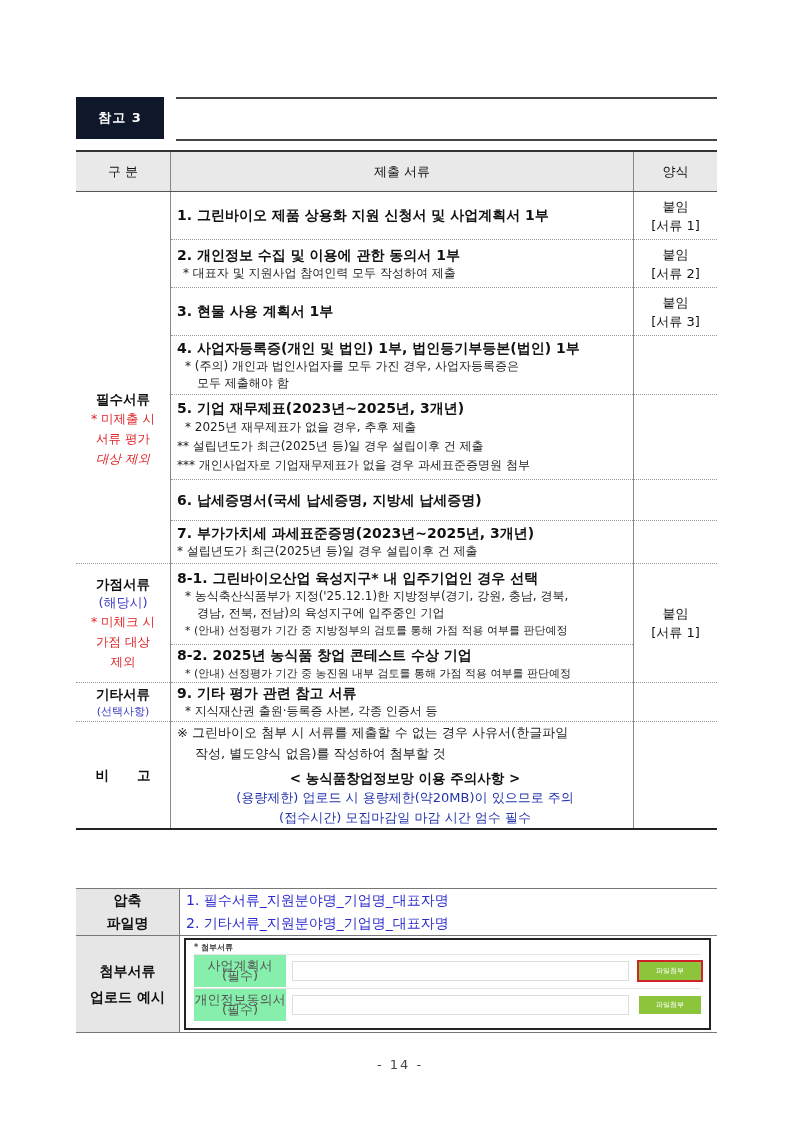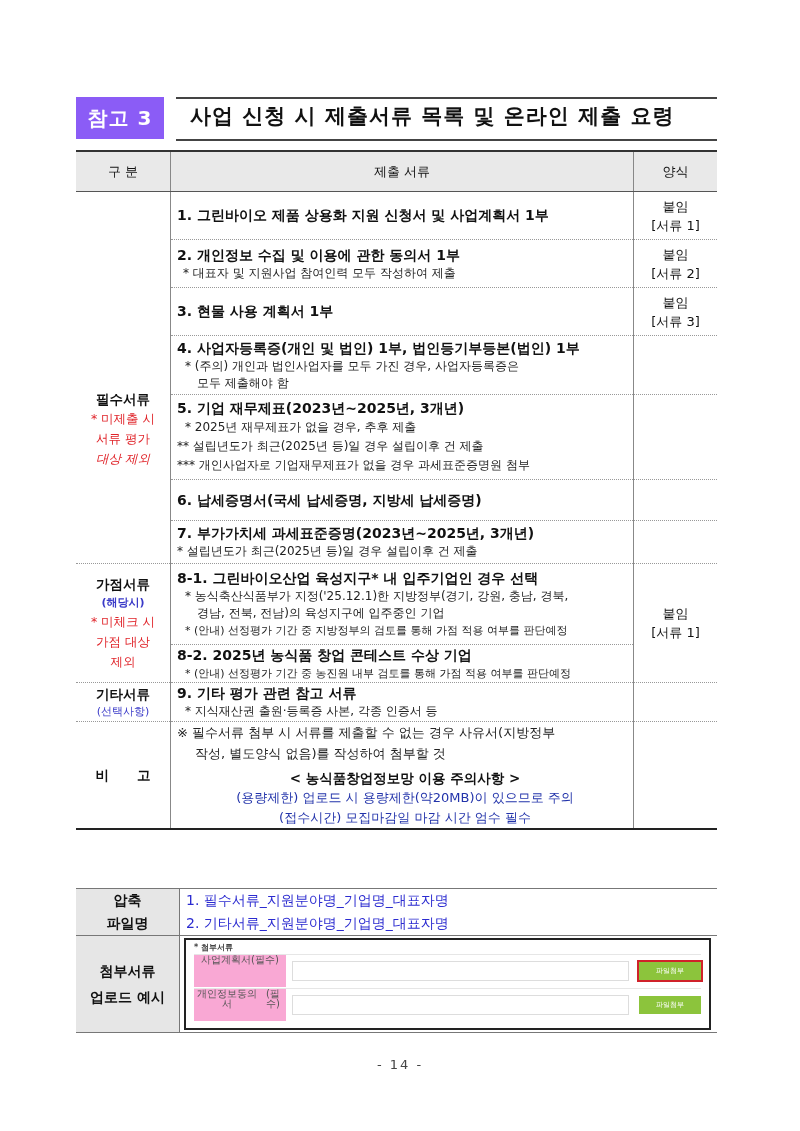--- a/index.html
+++ b/index.html
@@ -1,18 +1,18 @@
 <!DOCTYPE html>
 <html><head>
 <meta charset="utf-8">
 <style>
   html, body { margin:0; padding:0; background:#ffffff; }
   body { width:800px; height:1131px; position:relative; font-family:"DejaVu Sans","Liberation Sans",sans-serif; color:#111; overflow:hidden; }
   .title-wrap { position:absolute; left:76px; top:97px; width:641px; height:44px; }
-  .ref-badge { position:absolute; left:0; top:0; width:88px; height:42px; background:#8b5cf6; color:#fff; font-weight:bold; font-size:20px; display:flex; align-items:center; justify-content:center; letter-spacing:1px; }
+  .ref-badge { position:absolute; left:0; top:0; width:88px; height:42px; background:#0f172a; color:#fff; font-weight:bold; font-size:13px; display:flex; align-items:center; justify-content:center; letter-spacing:1px; }
   .title-line-top { position:absolute; left:100px; top:0; right:0; border-top:2px solid #444; }
   .title-line-bot { position:absolute; left:100px; bottom:0; right:0; border-top:2px solid #444; }
   .title-text { position:absolute; left:114px; top:5px; font-size:21px; font-weight:bold; letter-spacing:1px; color:#111; white-space:nowrap; }
 
   table.main { position:absolute; left:76px; top:150px; width:641px; border-collapse:collapse; font-size:13px; }
   table.main td, table.main th { padding:0; vertical-align:middle; }
   table.main thead th { background:#e9e9e9; height:39px; font-weight:normal; font-size:13px; border-top:2px solid #333; border-bottom:1px solid #555; }
   .col-cat { width:94px; text-align:center; border-right:1px solid #888; }
   .col-doc { border-right:1px solid #888; padding-left:6px !important; }
   .col-form { width:83px; text-align:center; }
@@ -33,33 +33,32 @@
 
   table.zip { position:absolute; left:76px; top:888px; width:641px; border-collapse:collapse; }
   table.zip td { padding:0; }
   .zip-head { width:103px; background:#e6e6e6; text-align:center; font-weight:bold; font-size:14px; border-right:1px solid #777; }
   .zip-val { color:#2b2bd0; font-size:14px; padding-left:6px !important; height:23px; }
   .zip-top td { border-top:1px solid #777; }
   .zip-bottom td { border-bottom:1.5px solid #777; }
   .upload-box { margin:2px 6px 2px 4px; border:2px solid #222; height:88px; position:relative; background:#fff; }
   .up-title { position:absolute; left:8px; top:2px; font-size:8px; font-weight:bold; color:#444; }
   .up-row { position:absolute; left:8px; right:8px; height:32px; border-top:1px solid #e6e6e6; display:flex; align-items:center; }
-  .up-label { width:92px; height:100%; background:#f9a8d4; font-size:10px; color:#555; text-align:center; display:flex; flex-direction:row; justify-content:center; line-height:10px; }
+  .up-label { width:92px; height:100%; background:#86efac; font-size:13px; color:#555; text-align:center; display:flex; flex-direction:column; justify-content:center; line-height:10px; }
   .up-input { flex:1; height:18px; border:1px solid #ddd; margin:0 10px 0 6px; background:#fff; }
   .up-btn { width:62px; height:18px; background:#8cc43c; color:#fff; font-size:7px; display:flex; align-items:center; justify-content:center; }
   .up-btn.hl { outline:2px solid #d0222a; }
   .page-num { position:absolute; left:0; width:800px; top:1057px; text-align:center; font-size:13px; color:#444; letter-spacing:2px; }
 </style>
 </head>
 <body>
 
 <div class="title-wrap">
   <div class="ref-badge">참고 3</div>
   <div class="title-line-top"></div>
-  <div class="title-text">사업 신청 시 제출서류 목록 및 온라인 제출 요령</div>
   <div class="title-line-bot"></div>
 </div>
 
 <table class="main">
   <thead>
     <tr>
       <th class="col-cat">구 분</th>
       <th class="col-doc center" style="padding-left:0 !important">제출 서류</th>
       <th class="col-form">양식</th>
     </tr>
@@ -135,21 +134,21 @@
       <td class="col-doc dotted" style="height:42px;">
         <div class="doc-title">7. 부가가치세 과세표준증명(2023년~2025년, 3개년)</div>
         <div class="doc-note">* 설립년도가 최근(2025년 등)일 경우 설립이후 건 제출</div>
       </td>
       <td class="col-form dotted"></td>
     </tr>
 
     <tr>
       <td class="col-cat" rowspan="2" style="border-bottom:1px dotted #999;">
         <div class="cat-label">가점서류</div>
-        <div class="blue" style="font-size:11px;line-height:18px;font-weight:bold;">(해당시)</div>
+        <div class="blue" style="font-size:13px;line-height:18px;">(해당시)</div>
         <div class="red" style="font-size:12.5px;line-height:20px;">* 미체크 시</div>
         <div class="red" style="font-size:12.5px;line-height:20px;">가점 대상</div>
         <div class="red" style="font-size:12.5px;line-height:20px;">제외</div>
       </td>
       <td class="col-doc dotted" style="height:80px;">
         <div class="doc-title">8-1. 그린바이오산업 육성지구* 내 입주기업인 경우 선택</div>
         <div class="doc-note" style="padding-left:8px;">* 농식축산식품부가 지정('25.12.1)한 지방정부(경기, 강원, 충남, 경북,</div>
         <div class="doc-note" style="padding-left:20px;">경남, 전북, 전남)의 육성지구에 입주중인 기업</div>
         <div class="doc-note" style="padding-left:8px;font-size:11px;">* (안내) 선정평가 기간 중 지방정부의 검토를 통해 가점 적용 여부를 판단예정</div>
       </td>
@@ -176,21 +175,21 @@
         <div class="doc-note" style="padding-left:8px;">* 지식재산권 출원·등록증 사본, 각종 인증서 등</div>
       </td>
       <td class="col-form dotted"></td>
     </tr>
 
     <tr class="last-row">
       <td class="col-cat">
         <div class="cat-label" style="white-space:pre;">비      고</div>
       </td>
       <td class="col-doc" style="height:104px;">
-        <div class="doc-note" style="font-size:13px;line-height:21px;">※ 필수서류 첨부 시 서류를 제출할 수 없는 경우 사유서(지방정부</div>
+        <div class="doc-note" style="font-size:13px;line-height:21px;">※ 그린바이오 첨부 시 서류를 제출할 수 없는 경우 사유서(한글파일</div>
         <div class="doc-note" style="font-size:13px;line-height:21px;padding-left:18px;">작성, 별도양식 없음)를 작성하여 첨부할 것</div>
         <div class="center doc-title" style="margin-top:4px;font-size:13.5px;line-height:20px;">&lt; 농식품창업정보망 이용 주의사항 &gt;</div>
         <div class="center navy" style="font-size:13px;line-height:20px;">(용량제한) 업로드 시 용량제한(약20MB)이 있으므로 주의</div>
         <div class="center navy" style="font-size:13px;line-height:20px;">(접수시간) 모집마감일 마감 시간 엄수 필수</div>
       </td>
       <td class="col-form"></td>
     </tr>
   </tbody>
 </table>
 

